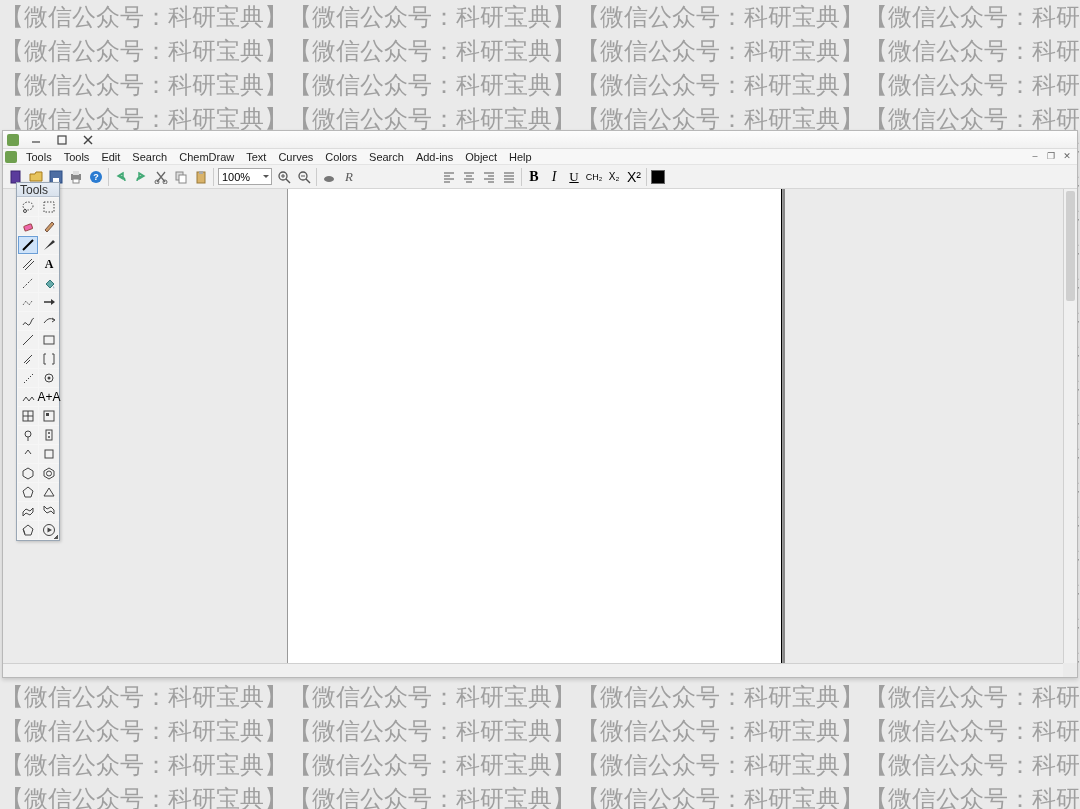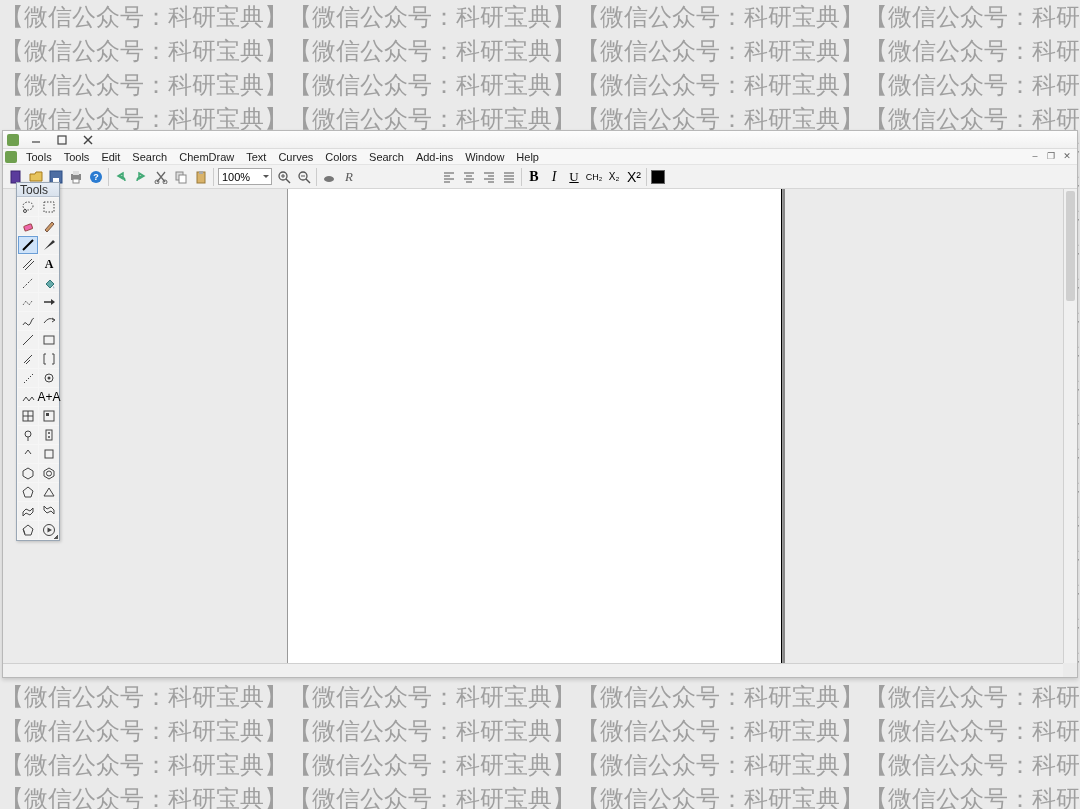--- a/index.html
+++ b/index.html
@@ -147,21 +147,21 @@
     <div class="mitem">Tools</div>
     <div class="mitem">Tools</div>
     <div class="mitem">Edit</div>
     <div class="mitem">Search</div>
     <div class="mitem">ChemDraw</div>
     <div class="mitem">Text</div>
     <div class="mitem">Curves</div>
     <div class="mitem">Colors</div>
     <div class="mitem">Search</div>
     <div class="mitem">Add-ins</div>
-    <div class="mitem">Window</div>
+    <div class="mitem">Object</div>
     <div class="mitem">Help</div>
     <div class="mdi-btns">
       <div class="mdi-btn">–</div>
       <div class="mdi-btn">❐</div>
       <div class="mdi-btn">✕</div>
     </div>
   </div>
 
   <div class="toolbar">
     <div class="tbtn">

